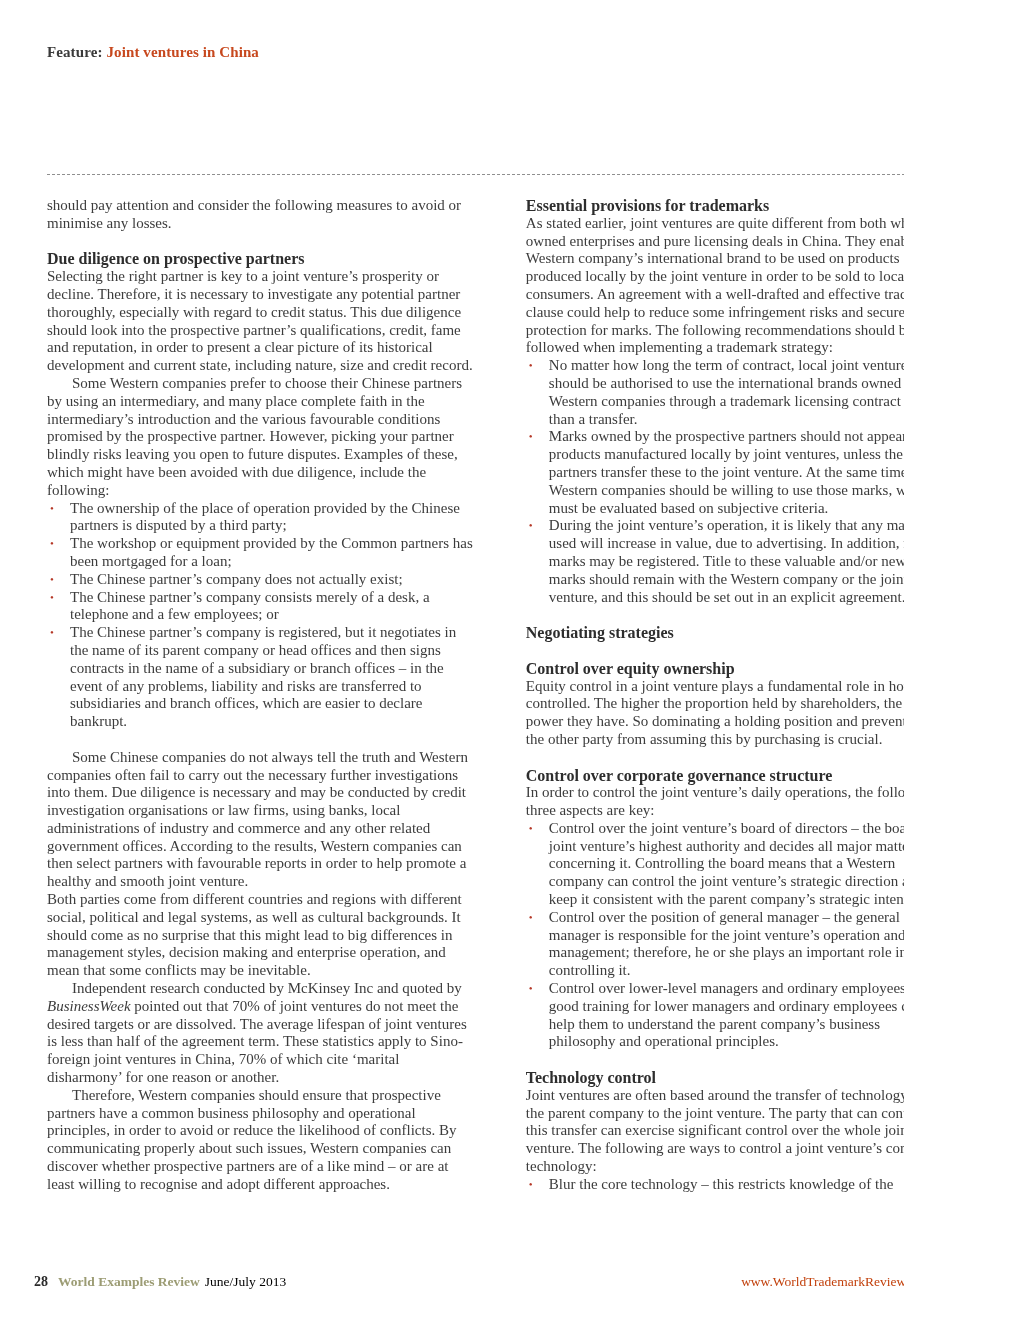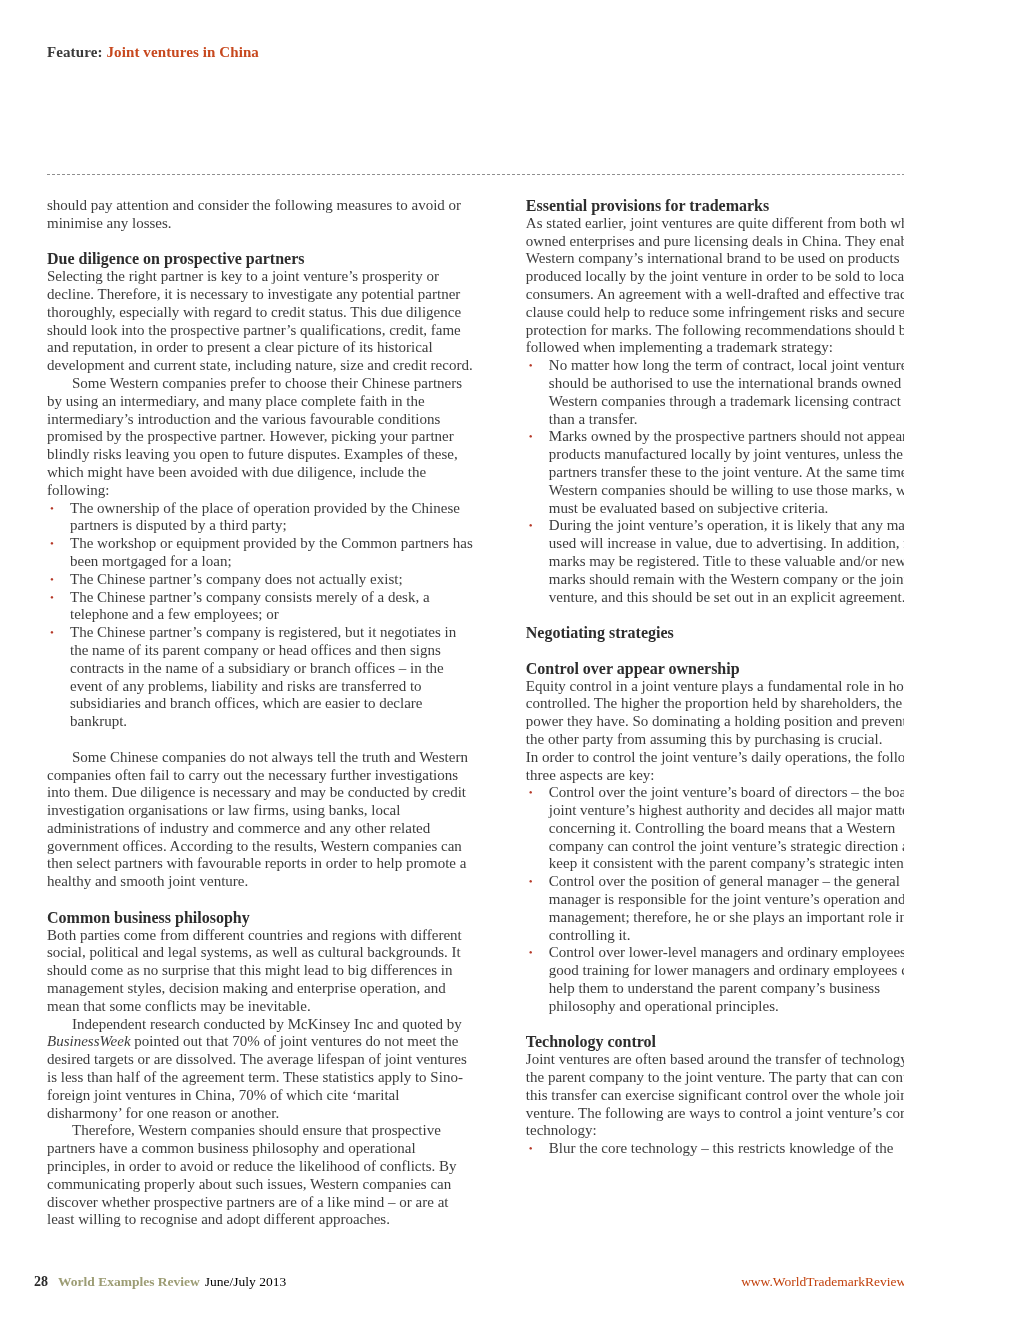--- a/index.html
+++ b/index.html
@@ -116,21 +116,20 @@
             <span class="bullet-marker">•</span>
             <span class="bullet-text">The Chinese partner’s company consists merely of a desk, a telephone and a few employees; or</span>
           </div>
           <div class="bullet-row">
             <span class="bullet-marker">•</span>
             <span class="bullet-text">The Chinese partner’s company is registered, but it negotiates in the name of its parent company or head offices and then signs contracts in the name of a subsidiary or branch offices – in the event of any problems, liability and risks are transferred to subsidiaries and branch offices, which are easier to declare bankrupt.</span>
           </div>
         </div>
         <div class="vgap"></div>
         <p class="para indent">Some Chinese companies do not always tell the truth and Western companies often fail to carry out the necessary further investigations into them. Due diligence is necessary and may be conducted by credit investigation organisations or law firms, using banks, local administrations of industry and commerce and any other related government offices. According to the results, Western companies can then select partners with favourable reports in order to help promote a healthy and smooth joint venture.</p>
-        <div class="sec-heading">Common business philosophy</div>
         <p class="para">Both parties come from different countries and regions with different social, political and legal systems, as well as cultural backgrounds. It should come as no surprise that this might lead to big differences in management styles, decision making and enterprise operation, and mean that some conflicts may be inevitable.</p>
         <p class="para indent">Independent research conducted by McKinsey Inc and quoted by <em>BusinessWeek</em> pointed out that 70% of joint ventures do not meet the desired targets or are dissolved. The average lifespan of joint ventures is less than half of the agreement term. These statistics apply to Sino-foreign joint ventures in China, 70% of which cite ‘marital disharmony’ for one reason or another.</p>
         <p class="para indent">Therefore, Western companies should ensure that prospective partners have a common business philosophy and operational principles, in order to avoid or reduce the likelihood of conflicts. By communicating properly about such issues, Western companies can discover whether prospective partners are of a like mind – or are at least willing to recognise and adopt different approaches.</p>
       </div>
     <div class="col-right">
         <div class="sec-heading" style="margin-top: 0px;">Essential provisions for trademarks</div>
         <p class="para">As stated earlier, joint ventures are quite different from both wholly owned enterprises and pure licensing deals in China. They enable the Western company’s international brand to be used on products produced locally by the joint venture in order to be sold to local consumers. An agreement with a well-drafted and effective trademark clause could help to reduce some infringement risks and secure better protection for marks. The following recommendations should be followed when implementing a trademark strategy:</p>
         <div class="bullets">
           <div class="bullet-row">
             <span class="bullet-marker">•</span>
@@ -139,22 +138,23 @@
           <div class="bullet-row">
             <span class="bullet-marker">•</span>
             <span class="bullet-text">Marks owned by the prospective partners should not appear on products manufactured locally by joint ventures, unless the partners transfer these to the joint venture. At the same time, Western companies should be willing to use those marks, which must be evaluated based on subjective criteria.</span>
           </div>
           <div class="bullet-row">
             <span class="bullet-marker">•</span>
             <span class="bullet-text">During the joint venture’s operation, it is likely that any marks used will increase in value, due to advertising. In addition, new marks may be registered. Title to these valuable and/or new marks should remain with the Western company or the joint venture, and this should be set out in an explicit agreement.</span>
           </div>
         </div>
         <div class="sec-heading">Negotiating strategies</div>
-        <div class="sec-heading">Control over appear ownership</div>
+        <div class="sec-heading">Control over equity ownership</div>
         <p class="para">Equity control in a joint venture plays a fundamental role in how it is controlled. The higher the proportion held by shareholders, the more power they have. So dominating a holding position and preventing the other party from assuming this by purchasing is crucial.</p>
+        <div class="sec-heading">Control over corporate governance structure</div>
         <p class="para">In order to control the joint venture’s daily operations, the following three aspects are key:</p>
         <div class="bullets">
           <div class="bullet-row">
             <span class="bullet-marker">•</span>
             <span class="bullet-text">Control over the joint venture’s board of directors – the board is a joint venture’s highest authority and decides all major matters concerning it. Controlling the board means that a Western company can control the joint venture’s strategic direction and keep it consistent with the parent company’s strategic intention.</span>
           </div>
           <div class="bullet-row">
             <span class="bullet-marker">•</span>
             <span class="bullet-text">Control over the position of general manager – the general manager is responsible for the joint venture’s operation and management; therefore, he or she plays an important role in controlling it.</span>
           </div>

